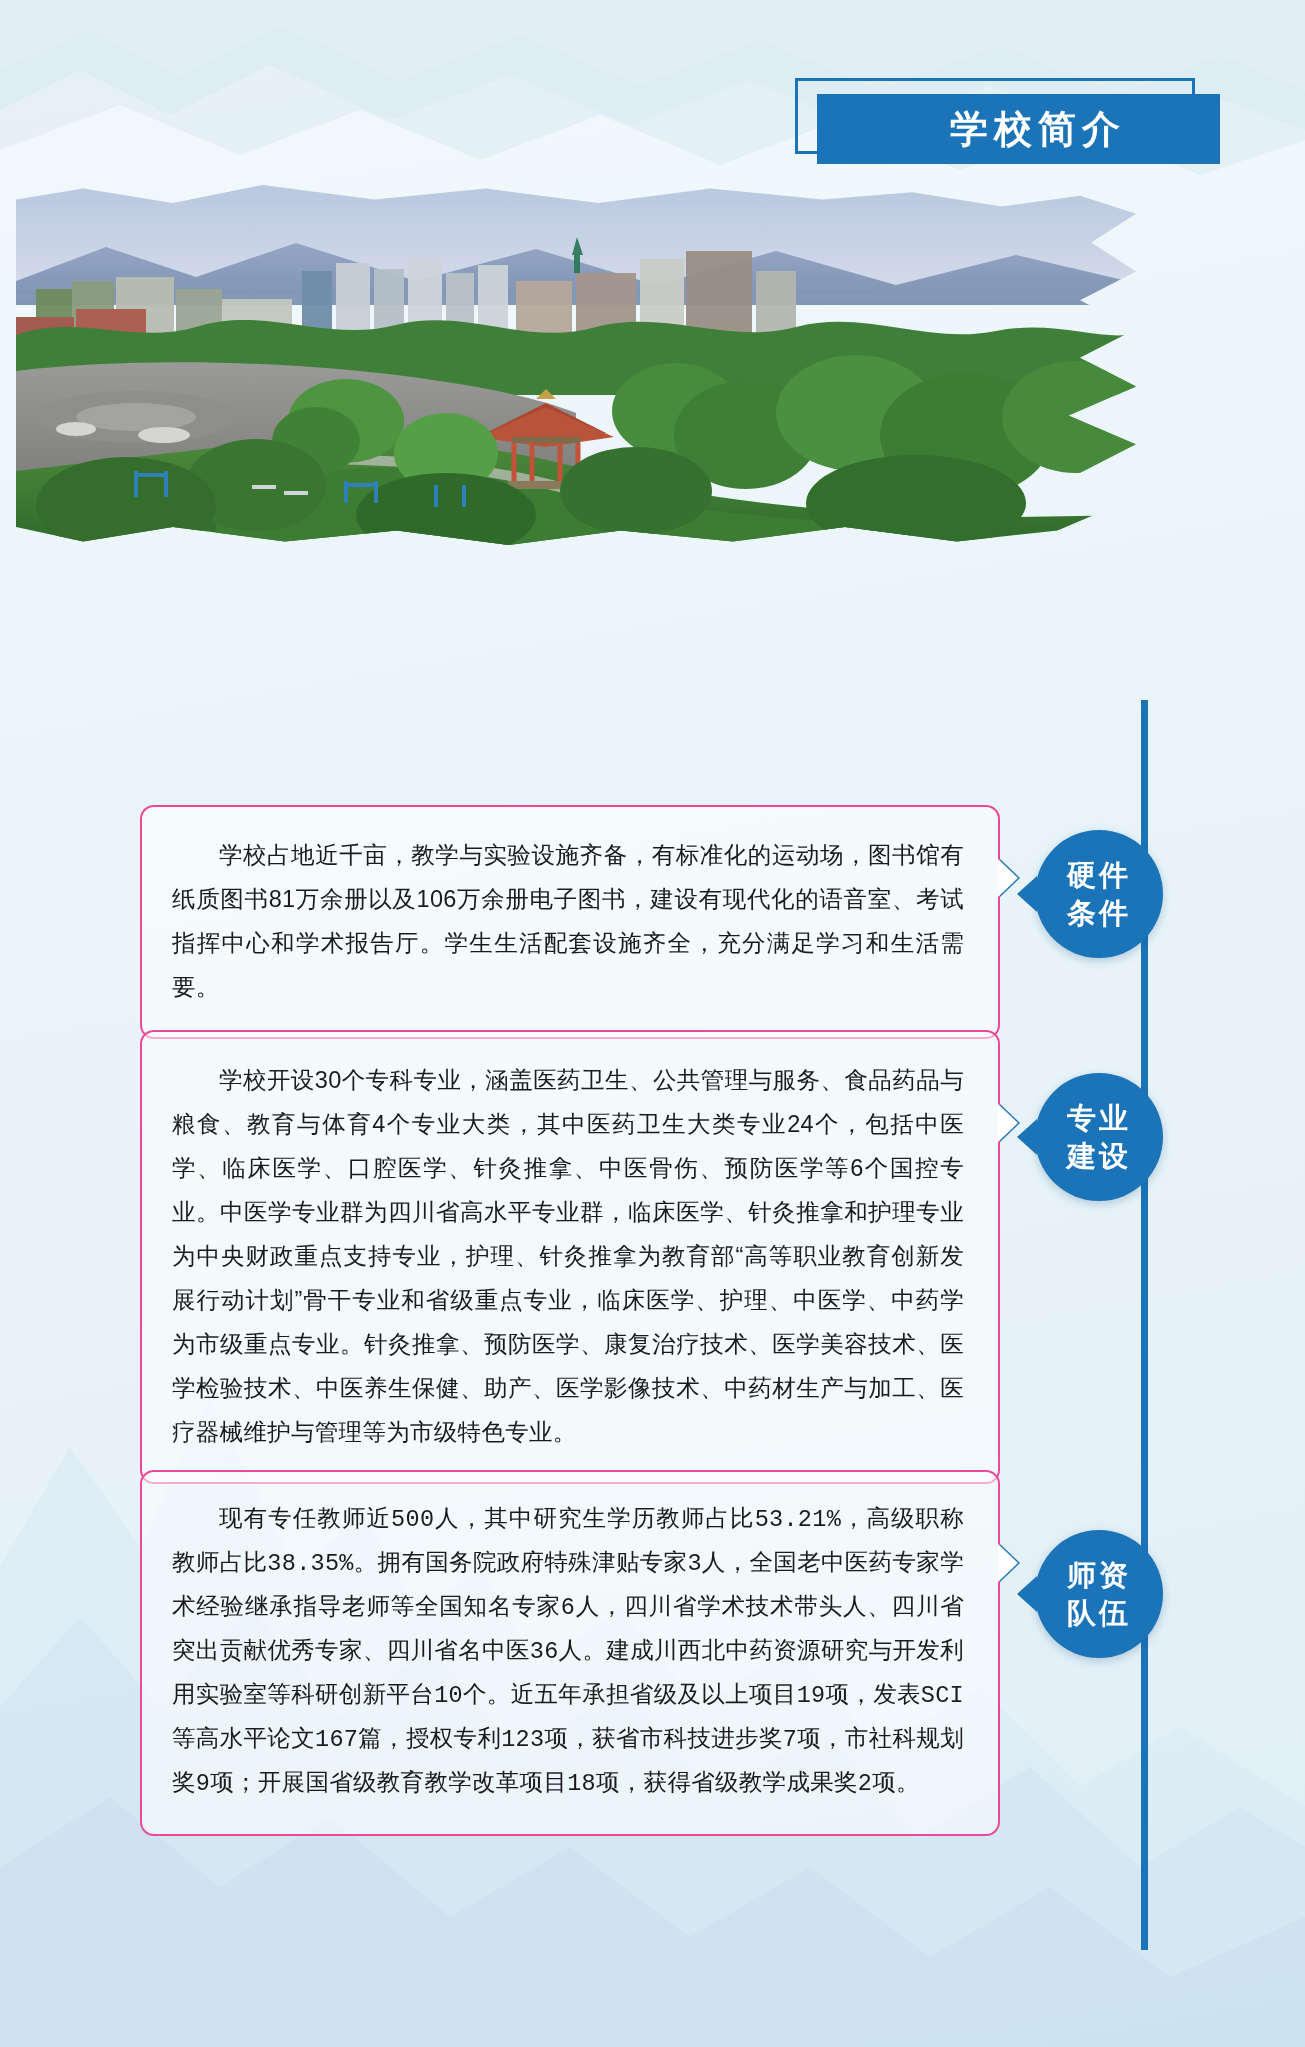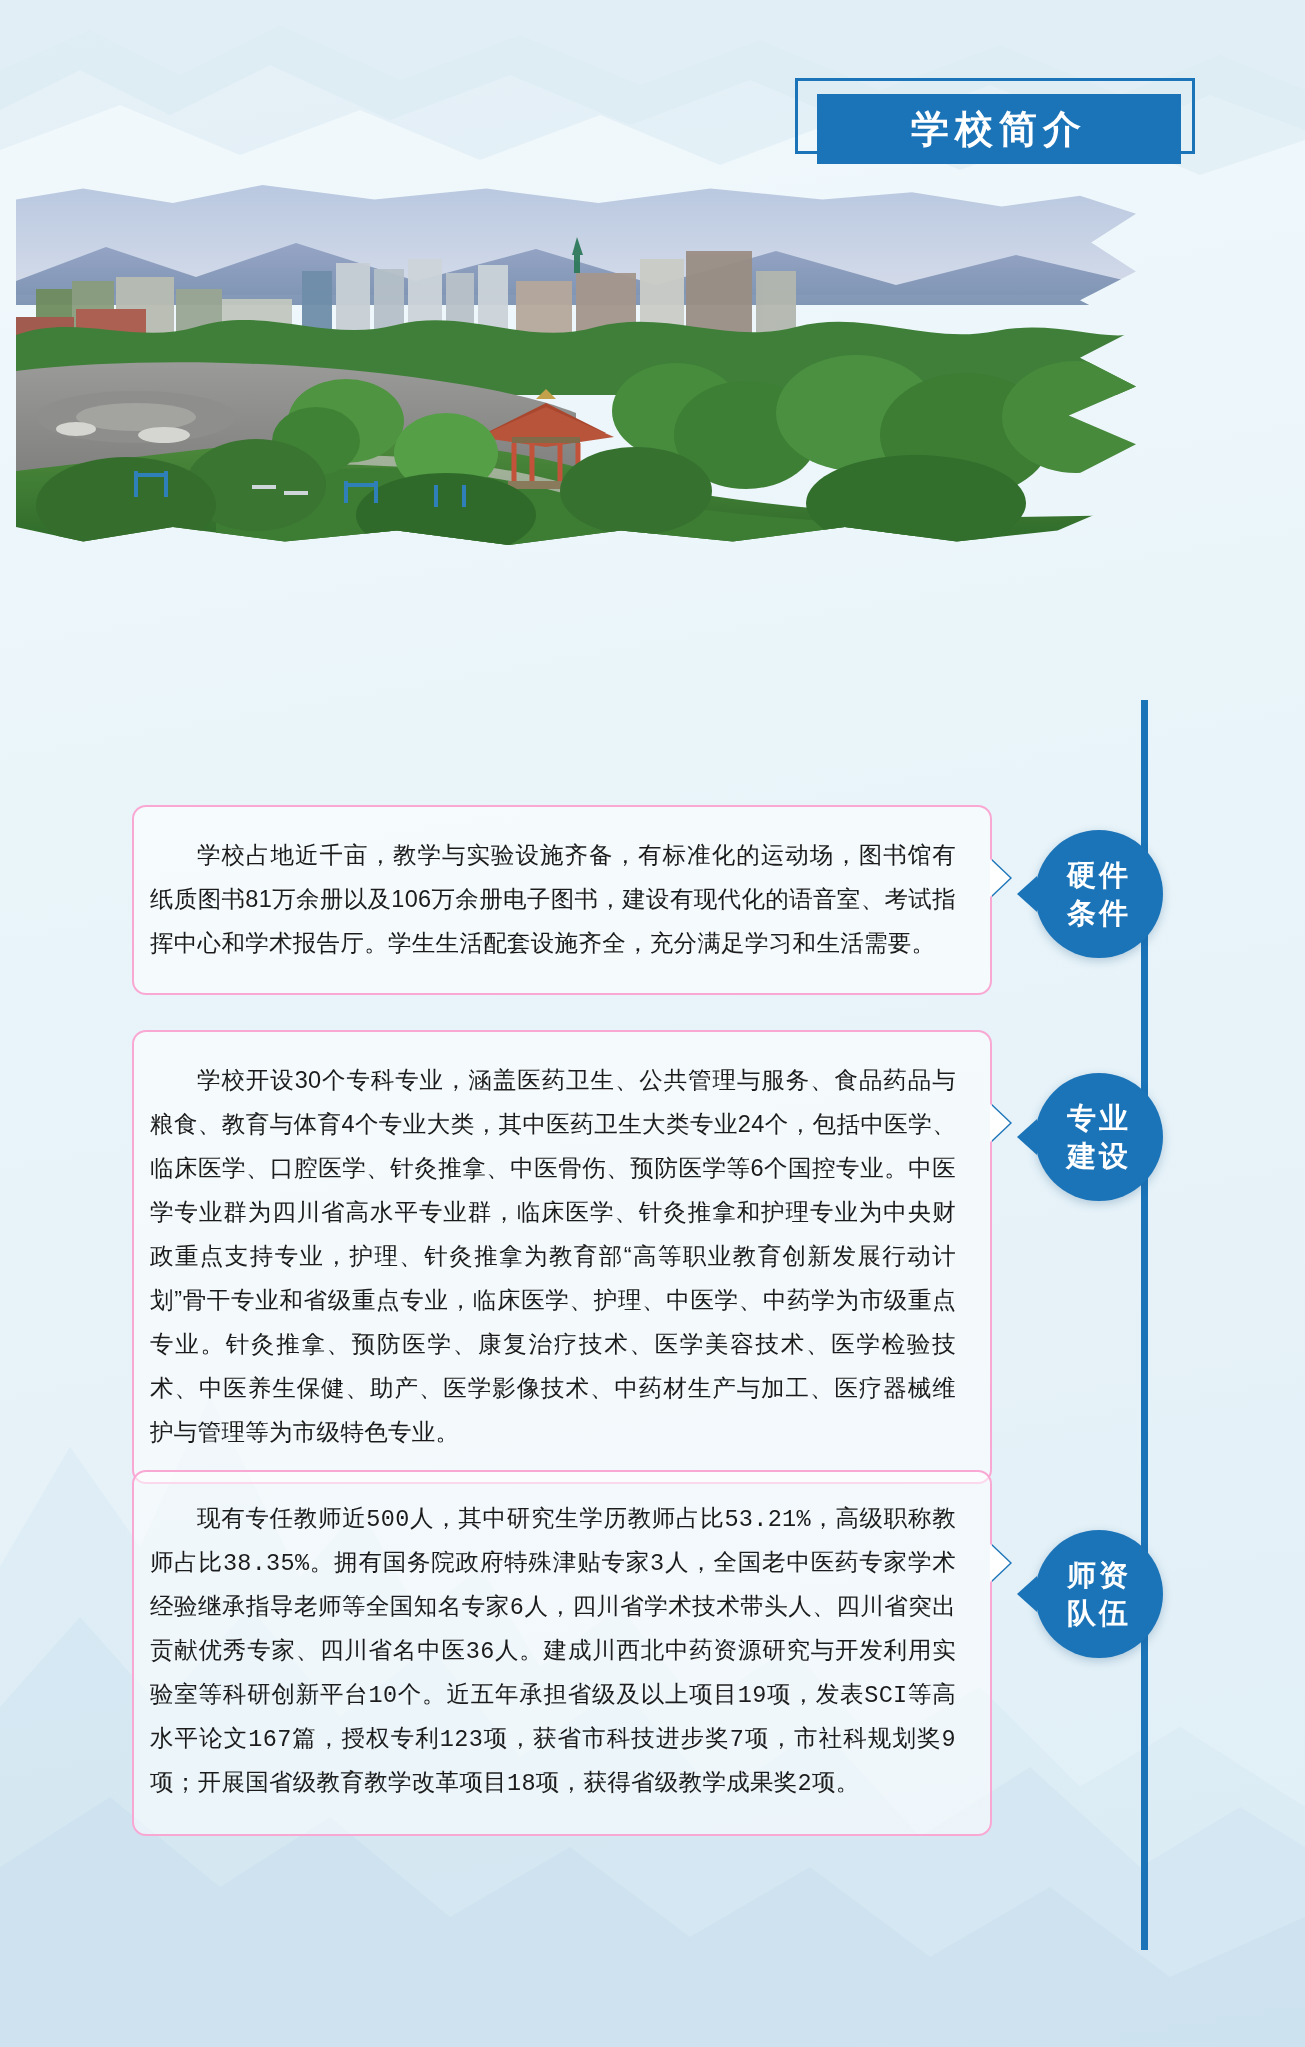--- a/index.html
+++ b/index.html
@@ -55,20 +55,21 @@
     width: 364px;
     height: 70px;
     background: #1b74b8;
     color: #ffffff;
     display: flex;
     align-items: center;
     justify-content: center;
     font-size: 38px;
     font-weight: bold;
     letter-spacing: 6px;
+    padding-left: 39px;
   }
 
   
   .photo-wrap {
     position: absolute;
     top: 185px;
     left: 16px;
     width: 1120px;
     height: 360px;
     overflow: hidden;
@@ -89,27 +90,27 @@
     left: 1141px;
     top: 700px;
     width: 7px;
     height: 1250px;
     background: #1b74b8;
   }
 
   
   .block {
     position: absolute;
-    left: 132px;
+    left: 140px;
     width: 860px;
-    border: 2px solid #f9a8d4;
+    border: 2px solid #ec4899;
     border-radius: 14px;
     background: rgba(255,255,255,0.55);
     box-sizing: border-box;
-    padding: 26px 34px 28px 16px;
+    padding: 26px 34px 28px 30px;
   }
   .block p {
     margin: 0;
     font-size: 23.5px;
     line-height: 44px;
     color: #1b1b1b;
     text-align: justify;
     text-indent: 2em;
     letter-spacing: 0.3px;
   }

